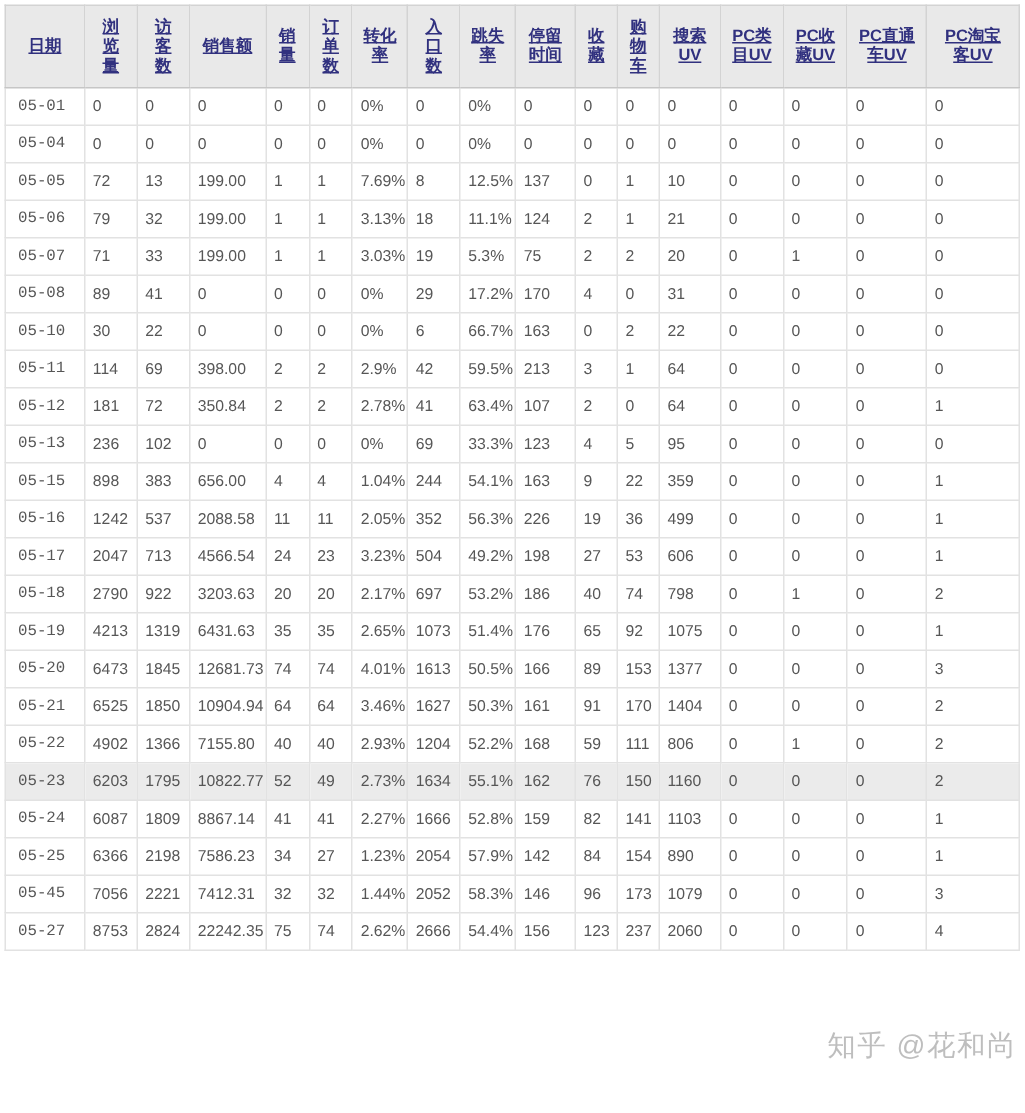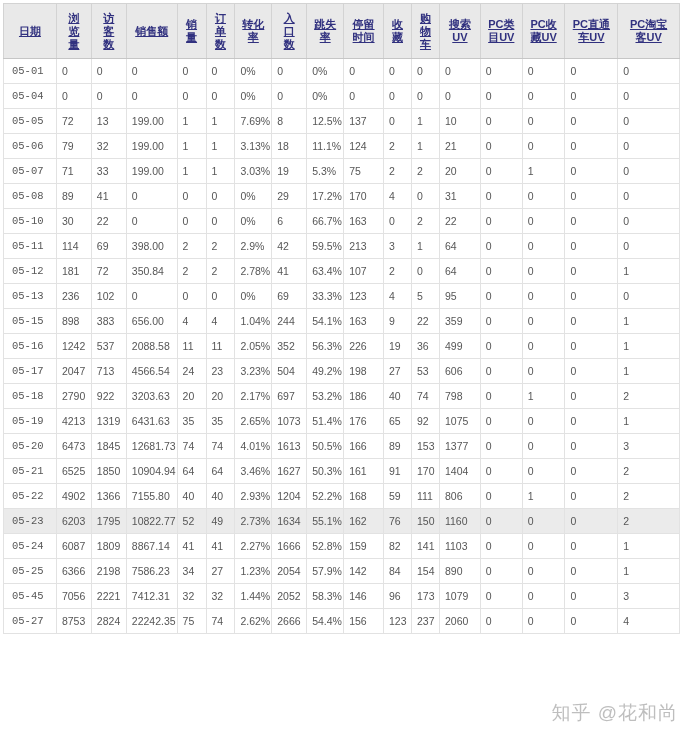--- a/index.html
+++ b/index.html
@@ -58,21 +58,21 @@
   table.stats td.date-cell {
     padding-left: 8px;
     font-family: Liberation Mono, monospace;
   }
   table.stats tr.highlight td {
     background: #ebebeb;
   }
   .watermark {
     position: absolute;
     right: 5px;
-    bottom: 16px;
+    bottom: 32px;
     font-size: 19px;
     letter-spacing: 1px;
     color: rgba(110, 110, 110, 0.45);
     pointer-events: none;
     z-index: 5;
   }
 </style>
 </head>
 <body>
 

